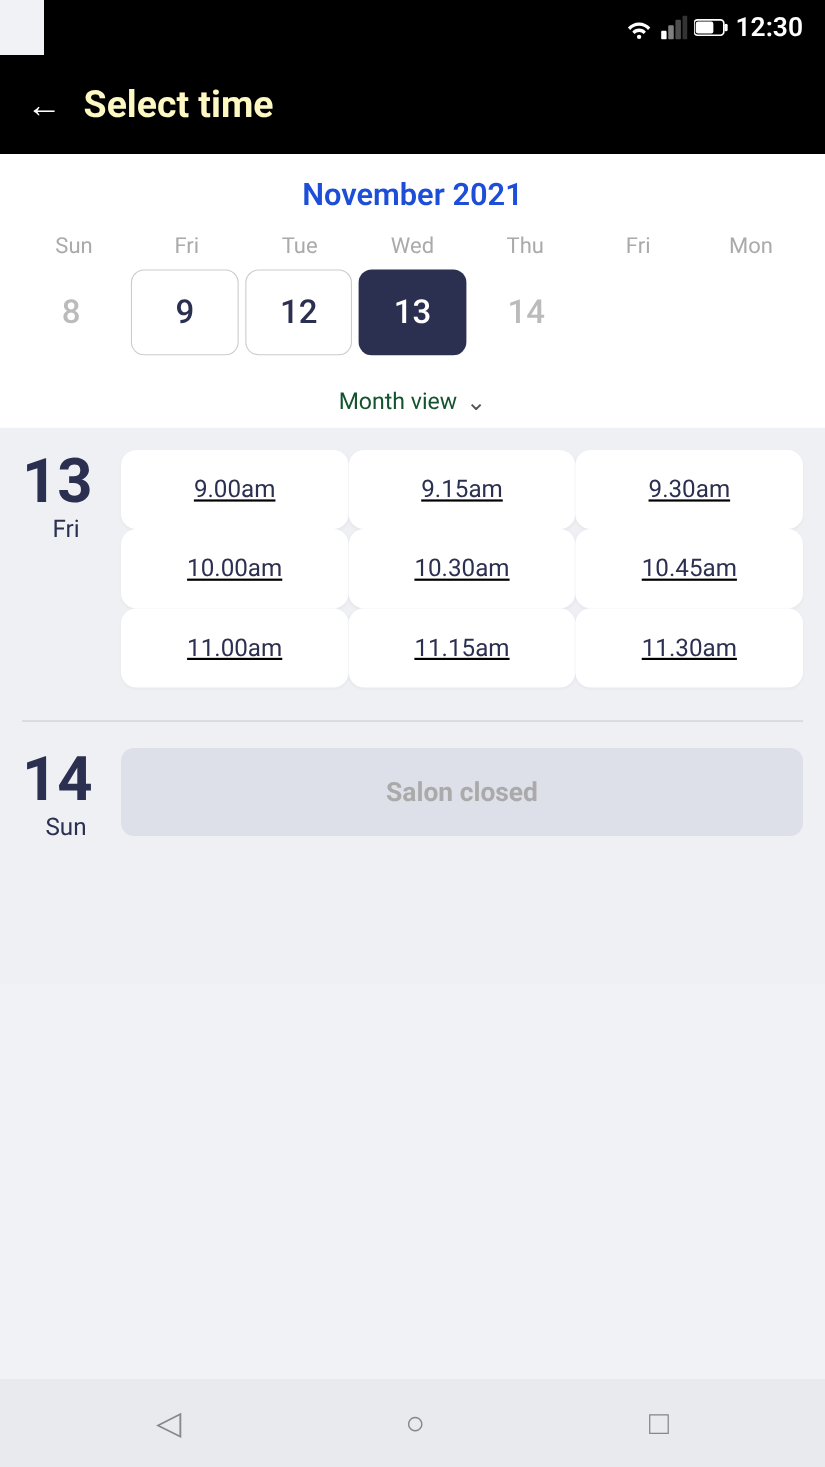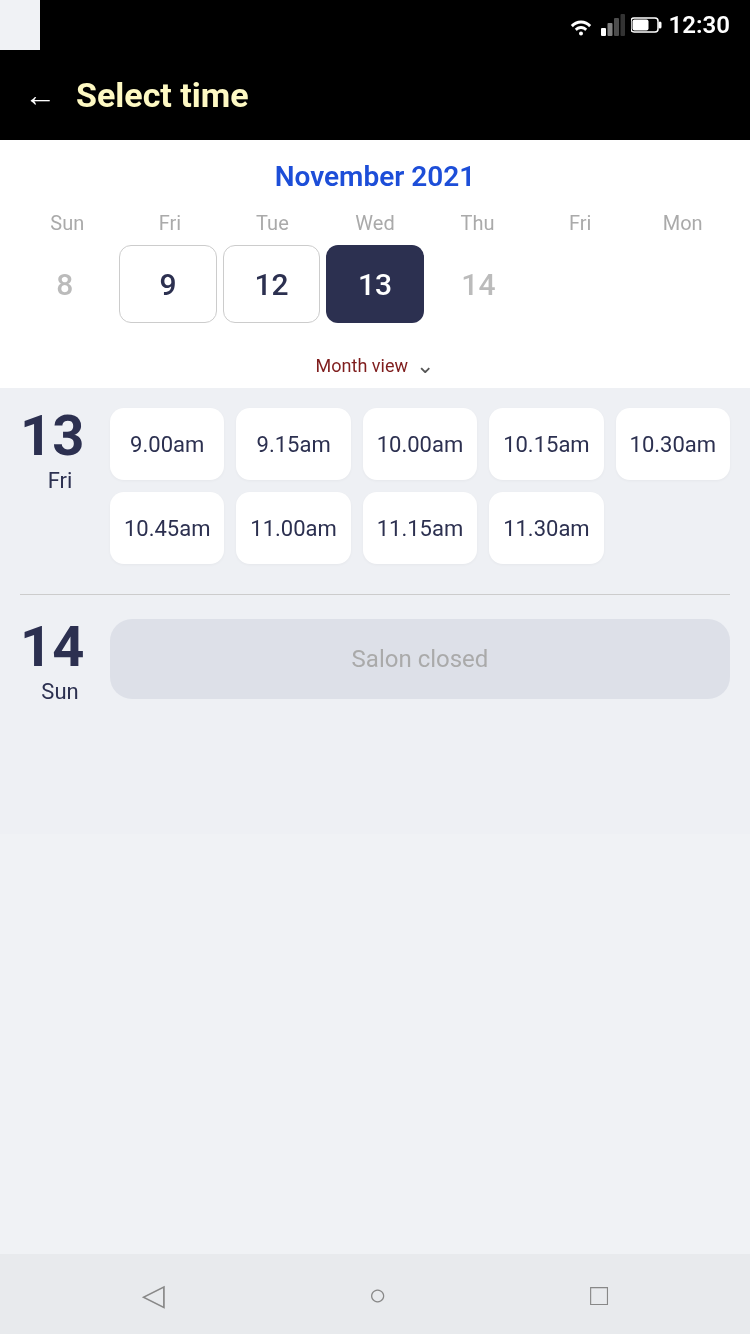--- a/index.html
+++ b/index.html
@@ -108,22 +108,22 @@
     
     .month-view-row {
       display: flex;
       align-items: center;
       justify-content: center;
       padding: 14px 0 10px;
       gap: 8px;
       background: #fff;
     }
     .month-view-label {
-      font-size: 18px;
-      color: #7f1d1d;
+      font-size: 21px;
+      color: #14532d;
     }
     .chevron-down {
       font-size: 22px;
       color: #555;
     }
 
     
     .slots-section {
       background: #eef0f4;
       padding: 20px 20px;
@@ -147,47 +147,49 @@
     }
     .day-label-col {
       display: flex;
       flex-direction: column;
       align-items: center;
       min-width: 80px;
     }
 
     .time-grid {
       display: grid;
-      grid-template-columns: repeat(5, 1fr);
-      gap: 12px;
+      grid-template-columns: repeat(3, 1fr);
+      gap: 0;
       flex: 1;
+      text-decoration: underline;
     }
     .time-slot {
       background: #fff;
       border-radius: 14px;
       height: 72px;
       display: flex;
       align-items: center;
       justify-content: center;
       font-size: 22px;
       color: #2c3050;
       cursor: pointer;
       box-shadow: 0 1px 3px rgba(0,0,0,0.04);
     }
 
     .salon-closed {
       background: #dde0e8;
-      border-radius: 22px;
+      border-radius: 12px;
       height: 80px;
       display: flex;
       align-items: center;
       justify-content: center;
       font-size: 24px;
       color: #aaa;
       flex: 1;
+      font-weight: bold;
     }
 
     .day-row {
       display: flex;
       align-items: flex-start;
       gap: 10px;
     }
     .slots-container {
       flex: 1;
     }
@@ -276,22 +278,22 @@
 <div class="day-block">
       <div class="day-row">
         <div class="day-label-col">
           <div class="day-number">13</div>
           <div class="day-name">Fri</div>
         </div>
         <div class="slots-container">
           <div class="time-grid">
             <div class="time-slot">9.00am</div>
             <div class="time-slot">9.15am</div>
+            <div class="time-slot">9.30am</div>
             <div class="time-slot">10.00am</div>
-            <div class="time-slot">10.15am</div>
             <div class="time-slot">10.30am</div>
             <div class="time-slot">10.45am</div>
             <div class="time-slot">11.00am</div>
             <div class="time-slot">11.15am</div>
             <div class="time-slot">11.30am</div>
           </div>
         </div>
       </div>
     </div>
     <div class="divider"></div>

